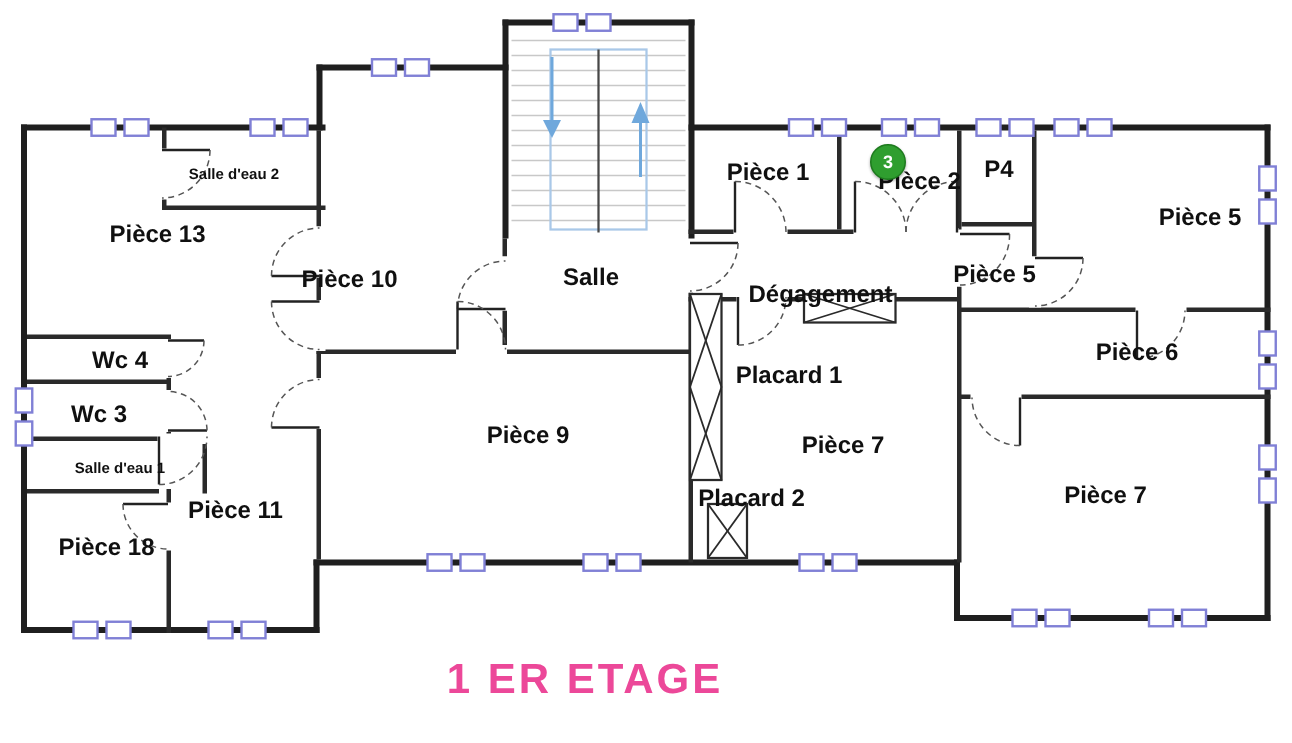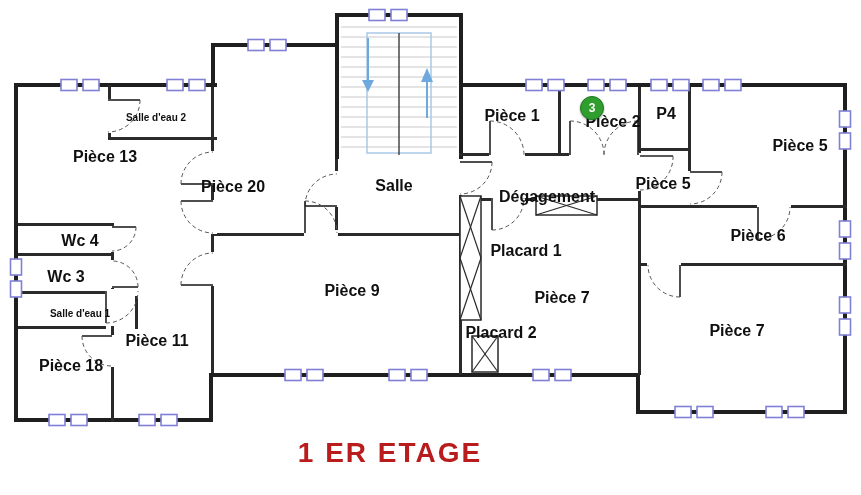--- a/index.html
+++ b/index.html
@@ -18,21 +18,21 @@
   .ah{fill:#6fa8dc;}
   .hatch{fill:#ffffff;stroke:#2a2a2a;stroke-width:1.5;}
   .hx{stroke:#2a2a2a;stroke-width:1.2;}
   .room-label{position:absolute;transform:translate(-50%,-50%);font-size:16px;font-weight:bold;color:#101010;white-space:nowrap;}
   .small-label{font-size:10px;}
   .badge{position:absolute;left:592px;top:108px;width:22px;height:22px;border-radius:50%;
          background:#2f9e2f;border:1px solid #1d7a1d;color:#fff;font-weight:bold;font-size:12px;
          display:flex;align-items:center;justify-content:center;transform:translate(-50%,-50%);
          box-shadow:0 1px 2px rgba(0,0,0,.35);cursor:pointer;}
   .title{position:absolute;left:390px;top:437px;transform:translateX(-50%);
-         font-size:28px;font-weight:bold;color:#b91c1c;letter-spacing:2px;white-space:nowrap;}
+         font-size:28px;font-weight:bold;color:#ec4899;letter-spacing:2px;white-space:nowrap;}
 </style>
 </head>
 <body>
 
 <div id="page">
 
   <svg id="plan-svg" width="861" height="495" viewBox="0 0 861 495">
 
     <g>
 
@@ -309,21 +309,21 @@
         </g>
       <g>
           <line class="leaf" x1="492" y1="198" x2="492" y2="230"></line>
           <path class="arc" d="M492,230 A32,32 0 0 0 524,198"></path>
         </g>
     </g>
   </svg>
 
   <div class="room-label small-label" style="left:156px;top:117px">Salle d'eau 2</div>
   <div class="room-label" style="left:105px;top:157px">Pièce 13</div>
-  <div class="room-label" style="left:233px;top:187px">Pièce 20</div>
+  <div class="room-label" style="left:233px;top:187px">Pièce 10</div>
   <div class="room-label" style="left:394px;top:186px">Salle</div>
   <div class="room-label" style="left:512px;top:116px">Pièce 1</div>
   <div class="room-label" style="left:613px;top:122px">Pièce 2</div>
   <div class="room-label" style="left:666px;top:114px">P4</div>
   <div class="room-label" style="left:800px;top:146px">Pièce 5</div>
   <div class="room-label" style="left:547px;top:197px">Dégagement</div>
   <div class="room-label" style="left:663px;top:184px">Pièce 5</div>
   <div class="room-label" style="left:80px;top:241px">Wc 4</div>
   <div class="room-label" style="left:758px;top:236px">Pièce 6</div>
   <div class="room-label" style="left:66px;top:277px">Wc 3</div>

